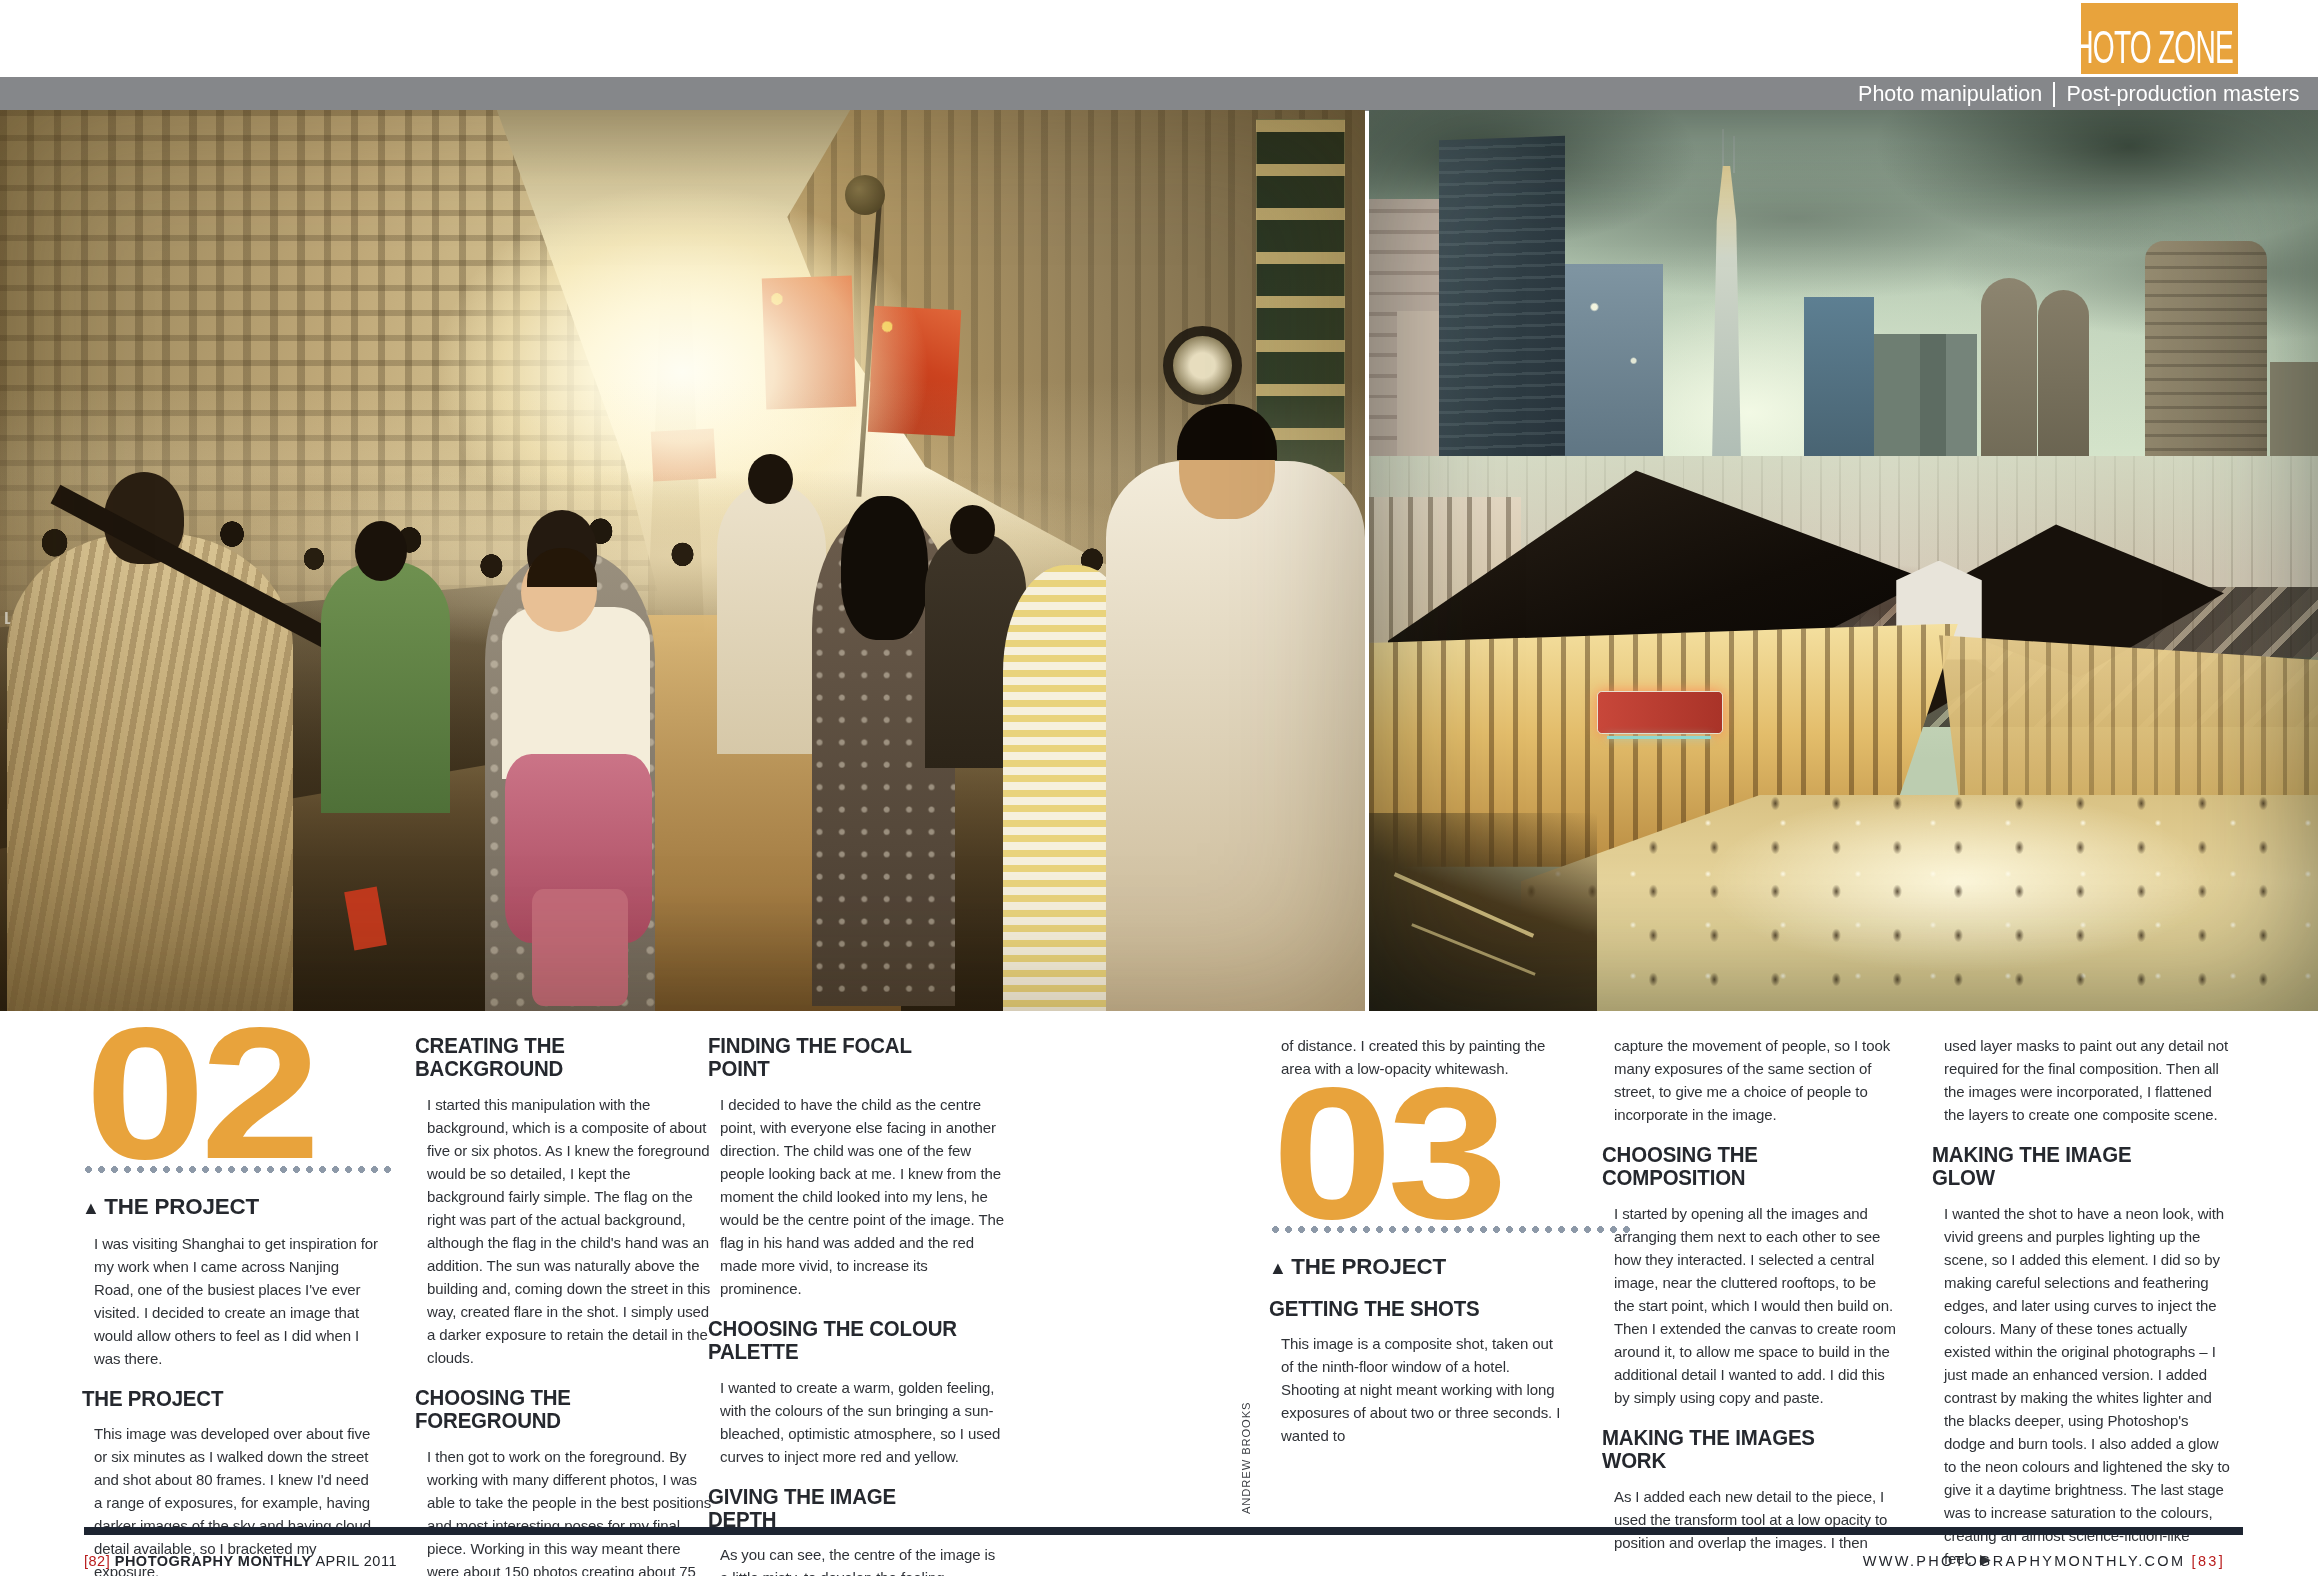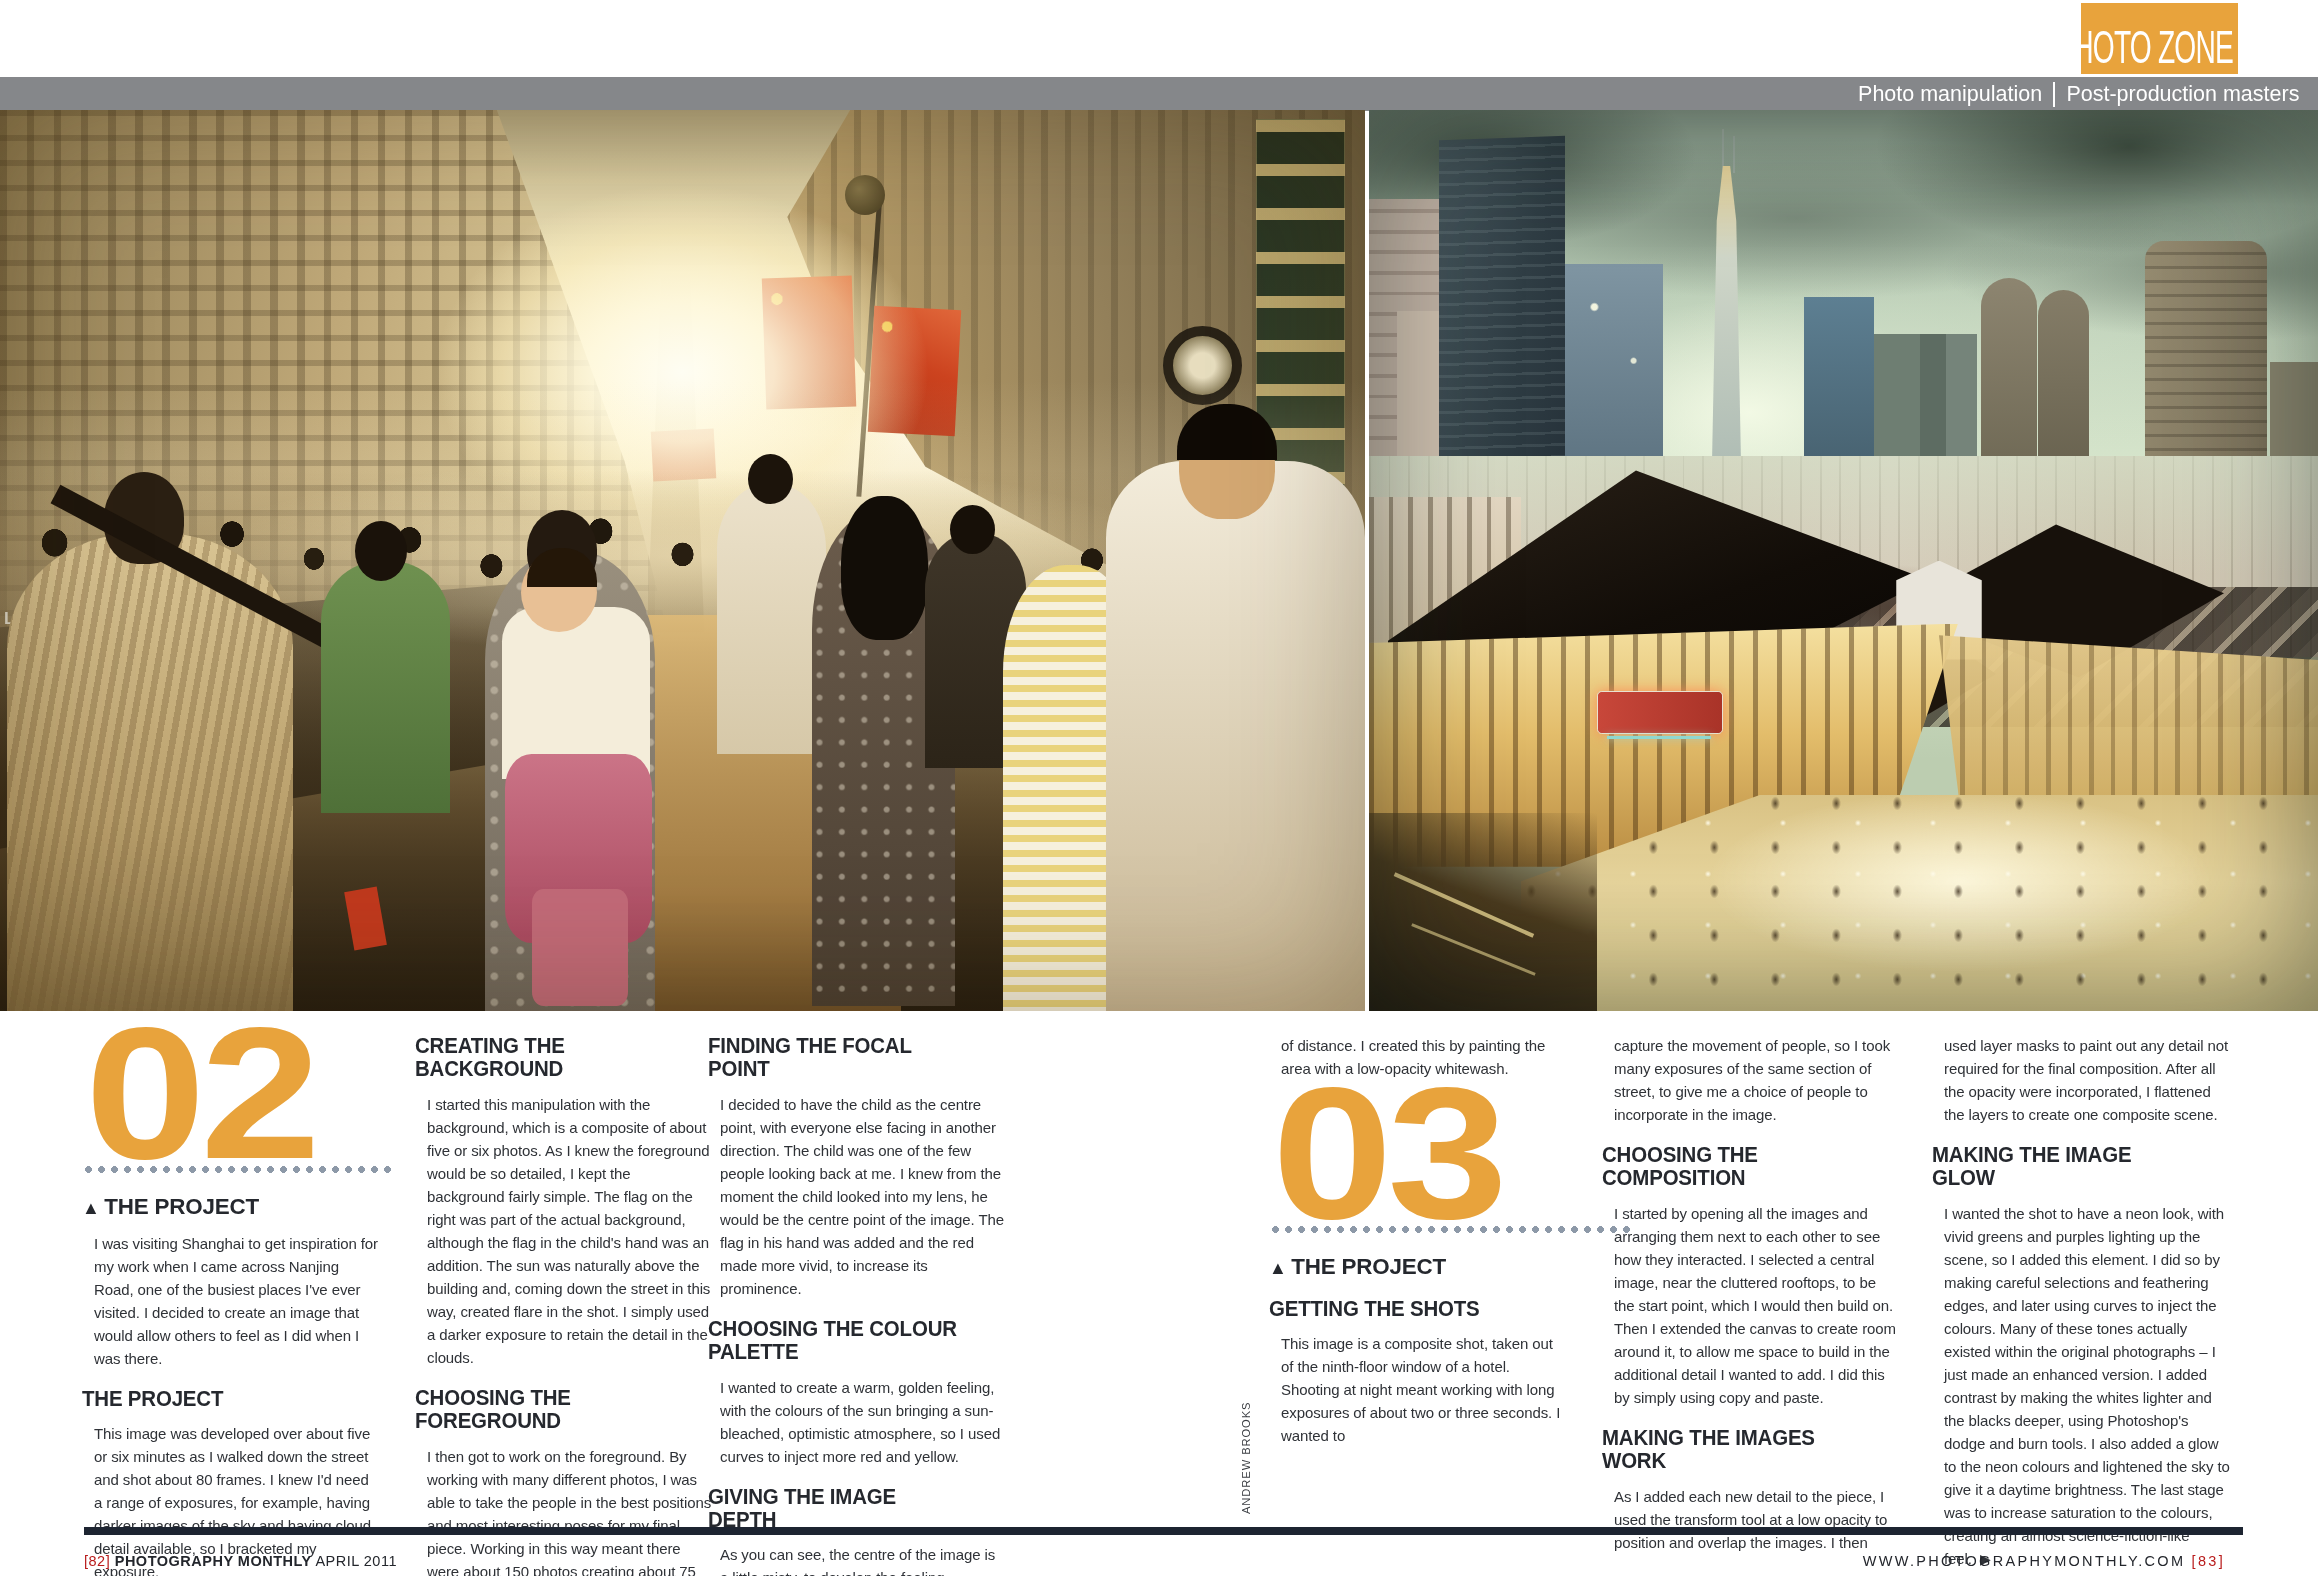--- a/index.html
+++ b/index.html
@@ -389,21 +389,21 @@
     <p class="para">capture the movement of people, so I took many exposures of the same section of street, to give me a choice of people to incorporate in the image.</p>
     <div class="h2">CHOOSING THE
 COMPOSITION</div>
     <p class="para">I started by opening all the images and arranging them next to each other to see how they interacted. I selected a central image, near the cluttered rooftops, to be the start point, which I would then build on. Then I extended the canvas to create room around it, to allow me space to build in the additional detail I wanted to add. I did this by simply using copy and paste.</p>
     <div class="h2">MAKING THE IMAGES
 WORK</div>
     <p class="para">As I added each new detail to the piece, I used the transform tool at a low opacity to position and overlap the images. I then</p>
   </div>
 
   <div class="col c6">
-    <p class="para">used layer masks to paint out any detail not required for the final composition. After all the opacity were incorporated, I flattened the layers to create one composite scene.</p>
+    <p class="para">used layer masks to paint out any detail not required for the final composition. Then all the images were incorporated, I flattened the layers to create one composite scene.</p>
     <div class="h2">MAKING THE IMAGE
 GLOW</div>
     <p class="para"><span>I wanted the shot to have a neon look, with vivid greens and purples lighting up the scene, so I added this element. I did so by making careful selections and feathering edges, and later using curves to inject the colours. Many of these tones actually existed within the original photographs – I just made an enhanced version. I added contrast by making the whites lighter and the blacks deeper, using Photoshop's dodge and burn tools. I also added a glow to the neon colours and lightened the sky to give it a daytime brightness. The last stage was to increase saturation to the colours, creating an almost science-fiction-like feel.</span>&nbsp;&nbsp;<span class="endmark">▶</span></p>
   </div>
 
   <div class="credit">ANDREW BROOKS</div>
 
   <div class="footrule"></div>
   <div class="foot foot-left">
     <span class="pgnum">[82]</span>

